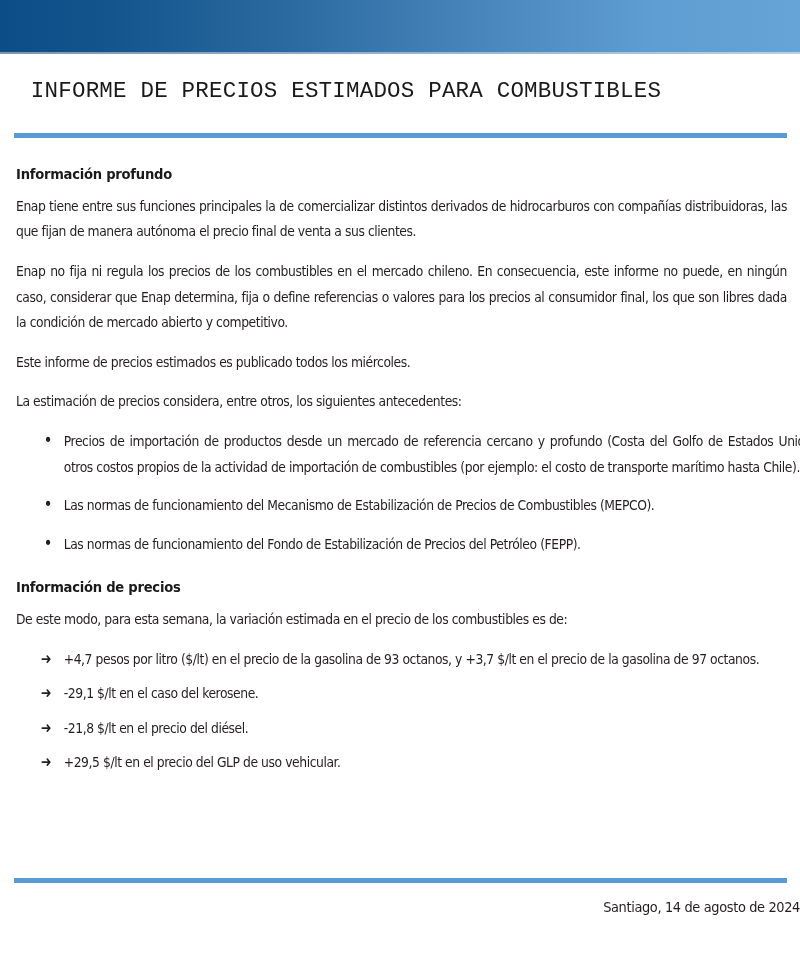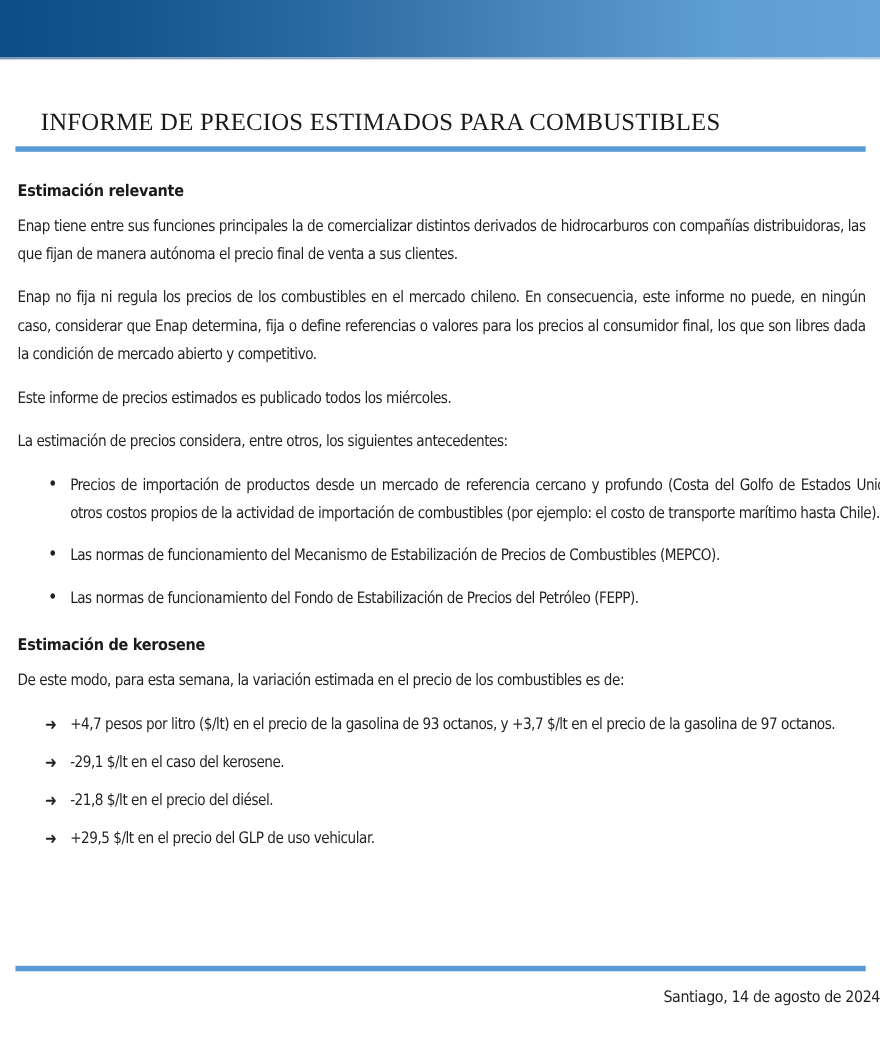--- a/index.html
+++ b/index.html
@@ -35,27 +35,26 @@
     opacity: .55;
   }
 
   
   .doc-title {
     position: absolute;
     top: 78px;
     left: 0;
     width: 692px;
     text-align: center;
-    font-family: Liberation Serif, serif;
+    font-family: Liberation Mono, monospace;
     font-size: 22.5px;
     font-weight: 400;
     letter-spacing: .2px;
     color: #1a1a1a;
     white-space: nowrap;
-    margin-top: 20px;
   }
 
   
   .rule {
     position: absolute;
     left: 14px;
     width: 773px;
     height: 5px;
     background: #5b9bd5;
   }
@@ -180,21 +179,21 @@
 
 <div class="header-band"></div>
 <div class="header-band-edge"></div>
 
 <div class="doc-title">INFORME DE PRECIOS ESTIMADOS PARA COMBUSTIBLES</div>
 
 <div class="rule rule-top"></div>
 
 <div class="content">
 
-  <h2 class="section-heading">Estimación relevante</h2>
+  <h2 class="section-heading">Información profundo</h2>
 
   <p class="para">Enap tiene entre sus funciones principales la de comercializar distintos derivados de hidrocarburos con compañías distribuidoras, las que fijan de manera autónoma el precio final de venta a sus clientes.</p>
 
   <p class="para">Enap no fija ni regula los precios de los combustibles en el mercado chileno. En consecuencia, este informe no puede, en ningún caso, considerar que Enap determina, fija o define referencias o valores para los precios al consumidor final, los que son libres dada la condición de mercado abierto y competitivo.</p>
 
   <p class="para no-justify">Este informe de precios estimados es publicado todos los miércoles.</p>
 
   <p class="para no-justify">La estimación de precios considera, entre otros, los siguientes antecedentes:</p>
 
   <ul class="bullets">
@@ -207,21 +206,21 @@
       <span>Las normas de funcionamiento del Mecanismo de Estabilización de Precios de Combustibles (MEPCO).</span>
     </li>
     <li>
       <span class="bullet-marker dot">•</span>
       <span>Las normas de funcionamiento del Fondo de Estabilización de Precios del Petróleo (FEPP).</span>
     </li>
   </ul>
 
   <div class="spacer-md"></div>
 
-  <h2 class="section-heading">Estimación de kerosene</h2>
+  <h2 class="section-heading">Información de precios</h2>
 
   <p class="para no-justify">De este modo, para esta semana, la  variación estimada en el precio de los combustibles es de:</p>
 
   <ul class="arrow-bullets">
     <li>
       <span class="bullet-marker arrow">➜</span>
       <span>+4,7 pesos por litro ($/lt) en el precio de la gasolina de 93 octanos, y +3,7 $/lt en el precio de la gasolina de 97 octanos.</span>
     </li>
     <li>
       <span class="bullet-marker arrow">➜</span>

